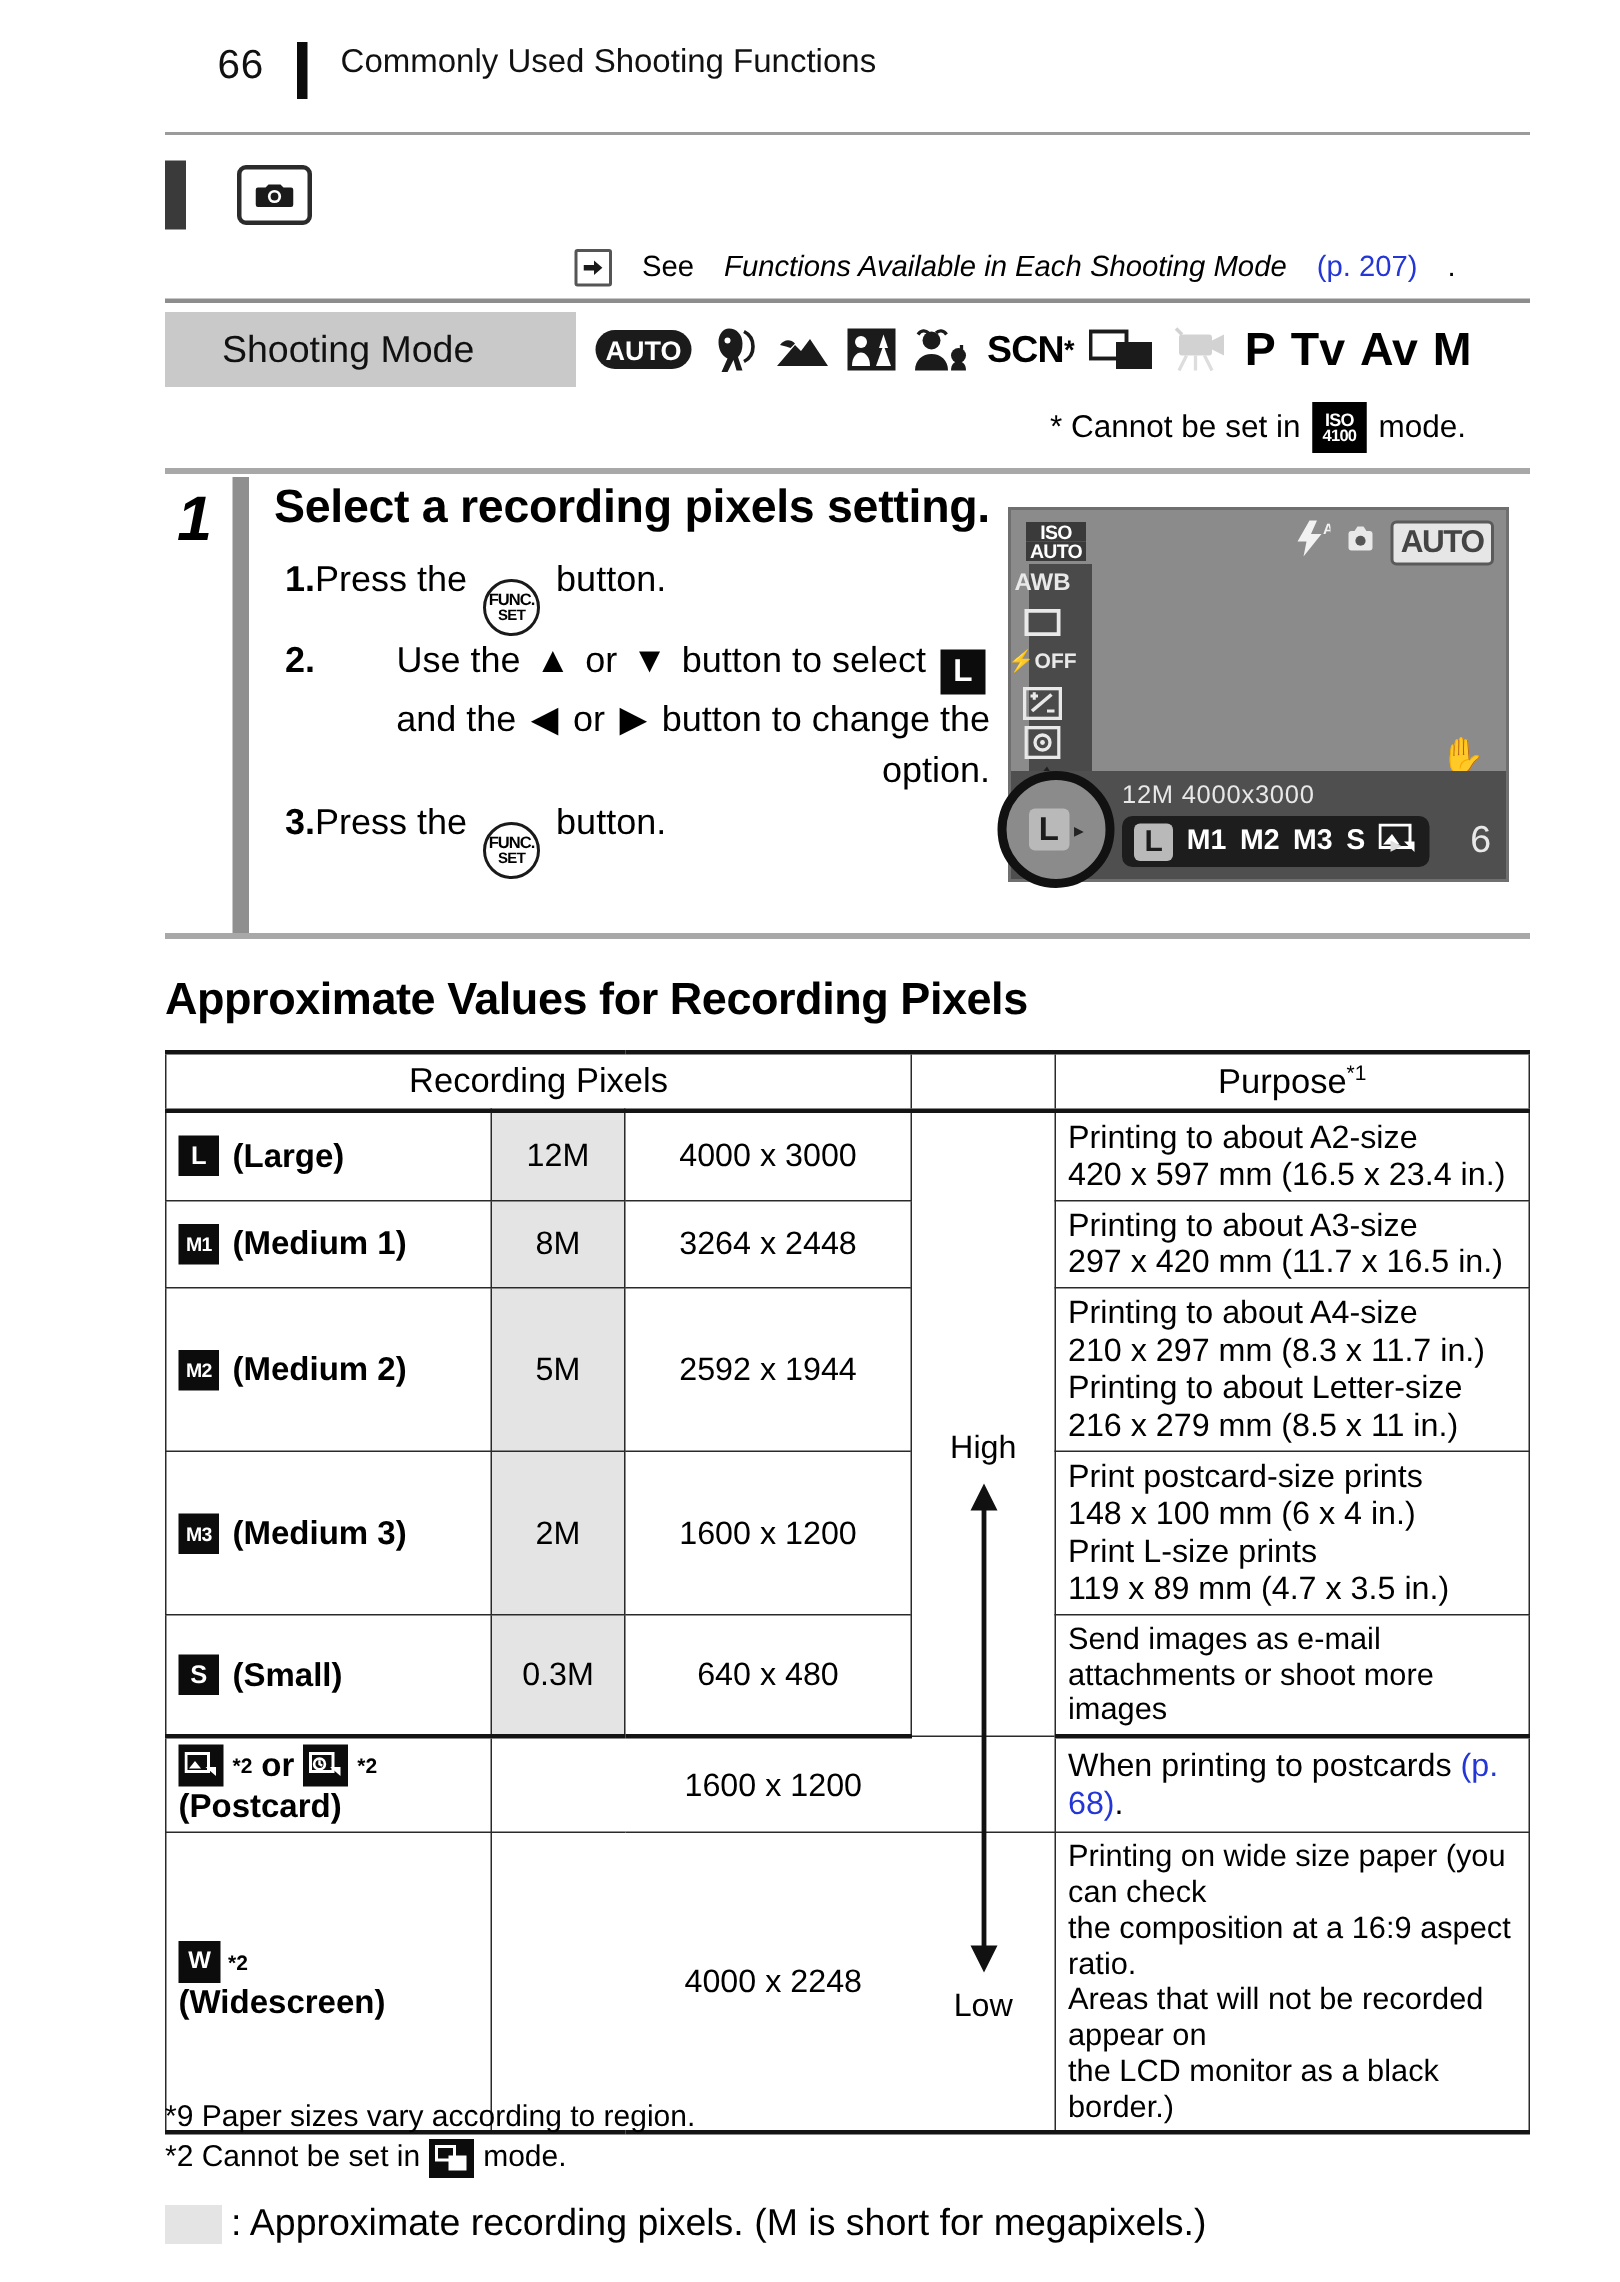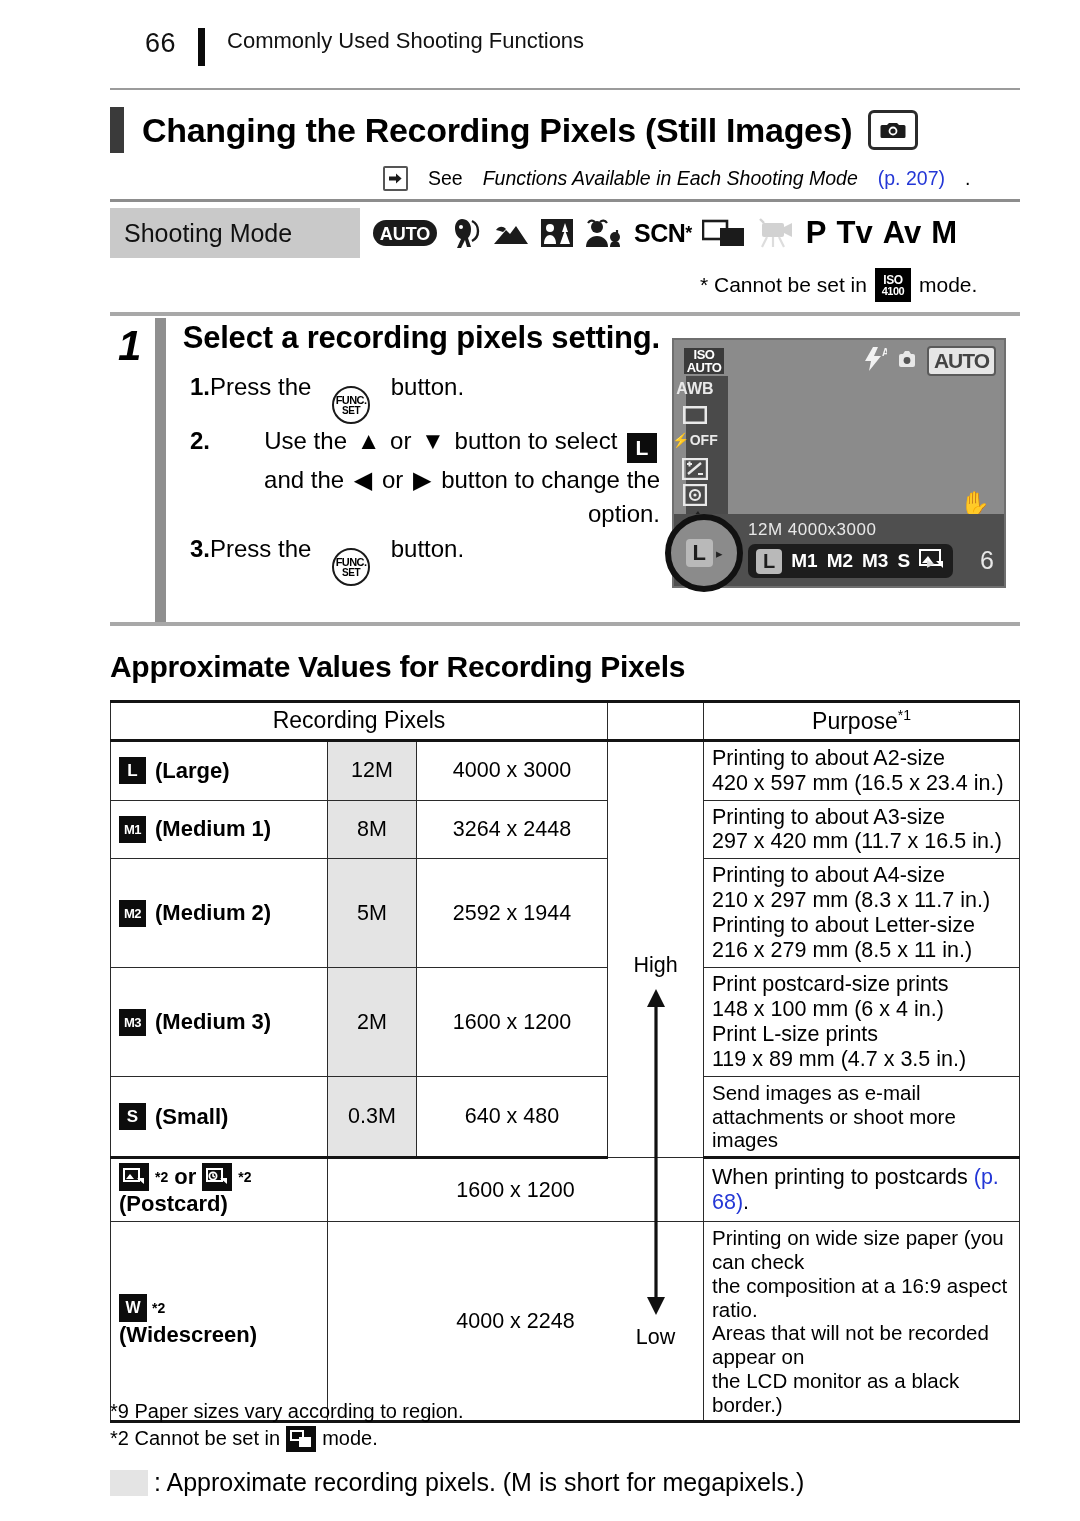--- a/index.html
+++ b/index.html
@@ -35,21 +35,21 @@
   .seeline{position:absolute;left:383px;top:166px;font-size:19.5px;display:flex;align-items:center;gap:20px;white-space:nowrap;}
   .arrow-box{width:21px;height:21px;background:#fff;border:2px solid #555;display:inline-flex;align-items:center;justify-content:center;border-radius:2px;}
   .arrow-box svg{display:block;}
   .seeline .ital{font-style:italic;}
   .lnk{color:#2437d6;}
 
   .title-rule{position:absolute;left:110px;top:199px;width:910px;height:3px;background:#8d8d8d;}
 
   
   .smode{position:absolute;left:110px;top:208px;width:910px;height:50px;background:#c9c9c9;display:flex;align-items:center;}
-  .smode-label{width:250px;padding-left:14px;font-size:25px;color:#111;box-sizing:border-box;}
+  .smode-label{width:250px;padding-left:14px;font-size:25px;color:#111;box-sizing:border-box;margin-left:24px;}
   .smode-icons{flex:1;height:50px;background:#fff;display:flex;align-items:center;gap:10px;padding-left:12px;box-sizing:border-box;}
   .mi{display:inline-flex;align-items:center;justify-content:center;}
   .mi.scn{font-size:25px;font-weight:bold;letter-spacing:-.5px;}
   .mi.star{font-size:18px;vertical-align:super;font-weight:bold;}
   .mi.ptv{font-size:31px;font-weight:bold;}
   .mi.dim{opacity:.33;}
 
   .starnote{position:absolute;left:700px;top:268px;font-size:21px;display:flex;align-items:center;gap:8px;white-space:nowrap;}
   .isobadge{
     display:inline-flex;flex-direction:column;align-items:center;justify-content:center;
@@ -66,21 +66,21 @@
   .step-vbar{position:absolute;left:155px;top:318px;width:11px;height:304px;background:#8f8f8f;}
   .step-body{position:absolute;left:180px;top:320px;width:480px;text-align:right;}
   .step-head{font-size:31px;font-weight:bold;line-height:1.16;letter-spacing:-.2px;}
   .sub{font-size:24px;line-height:1.42;margin-top:14px;}
   .sub .row{display:flex;align-items:baseline;}
   .sub .n{font-weight:bold;width:30px;flex:none;}
   .sub .cont{padding-left:30px;}
   .func-btn{
     display:inline-flex;flex-direction:column;align-items:center;justify-content:center;
     width:34px;height:34px;border:2px solid #1a1a1a;border-radius:50%;
-    line-height:1;vertical-align:-9px;margin:0 14px;background:#fff;
+    line-height:1;vertical-align:-9px;margin:0 4px;background:#fff;
   }
   .func-btn span:first-child{font-size:11px;font-weight:bold;letter-spacing:-.6px;}
   .func-btn span:last-child{font-size:10px;font-weight:bold;letter-spacing:-.4px;}
   .dirarr{display:inline-block;font-size:24px;line-height:1;margin:0 3px;}
   .lbadge{
     display:inline-flex;align-items:center;justify-content:center;
     width:30px;height:30px;background:#0c0c0c;color:#fff;
     font-size:21px;font-weight:bold;vertical-align:-6px;margin:0 3px;
   }
 
@@ -155,21 +155,20 @@
 
   <div class="runhead">
     <div class="pgnum">66</div>
     <div class="vbar"></div>
     <div class="chap">Commonly Used Shooting Functions</div>
   </div>
   <div class="hdr-rule"></div>
 
   <div class="title-row">
     <div class="title-bar"></div>
-    <div class="title-txt">Changing the Recording Pixels (Still Images)</div>
     <span class="cam-badge">
       <svg width="26" height="20" viewBox="0 0 26 20">
           <path d="M2 5h5l2-2h8l2 2h5a1.5 1.5 0 0 1 1.5 1.5v10A1.5 1.5 0 0 1 24 18H2a1.5 1.5 0 0 1-1.5-1.5v-10A1.5 1.5 0 0 1 2 5z" fill="#1b1b1b"></path>
           <circle cx="13" cy="11" r="4.4" fill="#fff"></circle>
           <circle cx="13" cy="11" r="2.6" fill="#1b1b1b"></circle>
         </svg>
     </span>
   </div>
 
   <div class="seeline">

